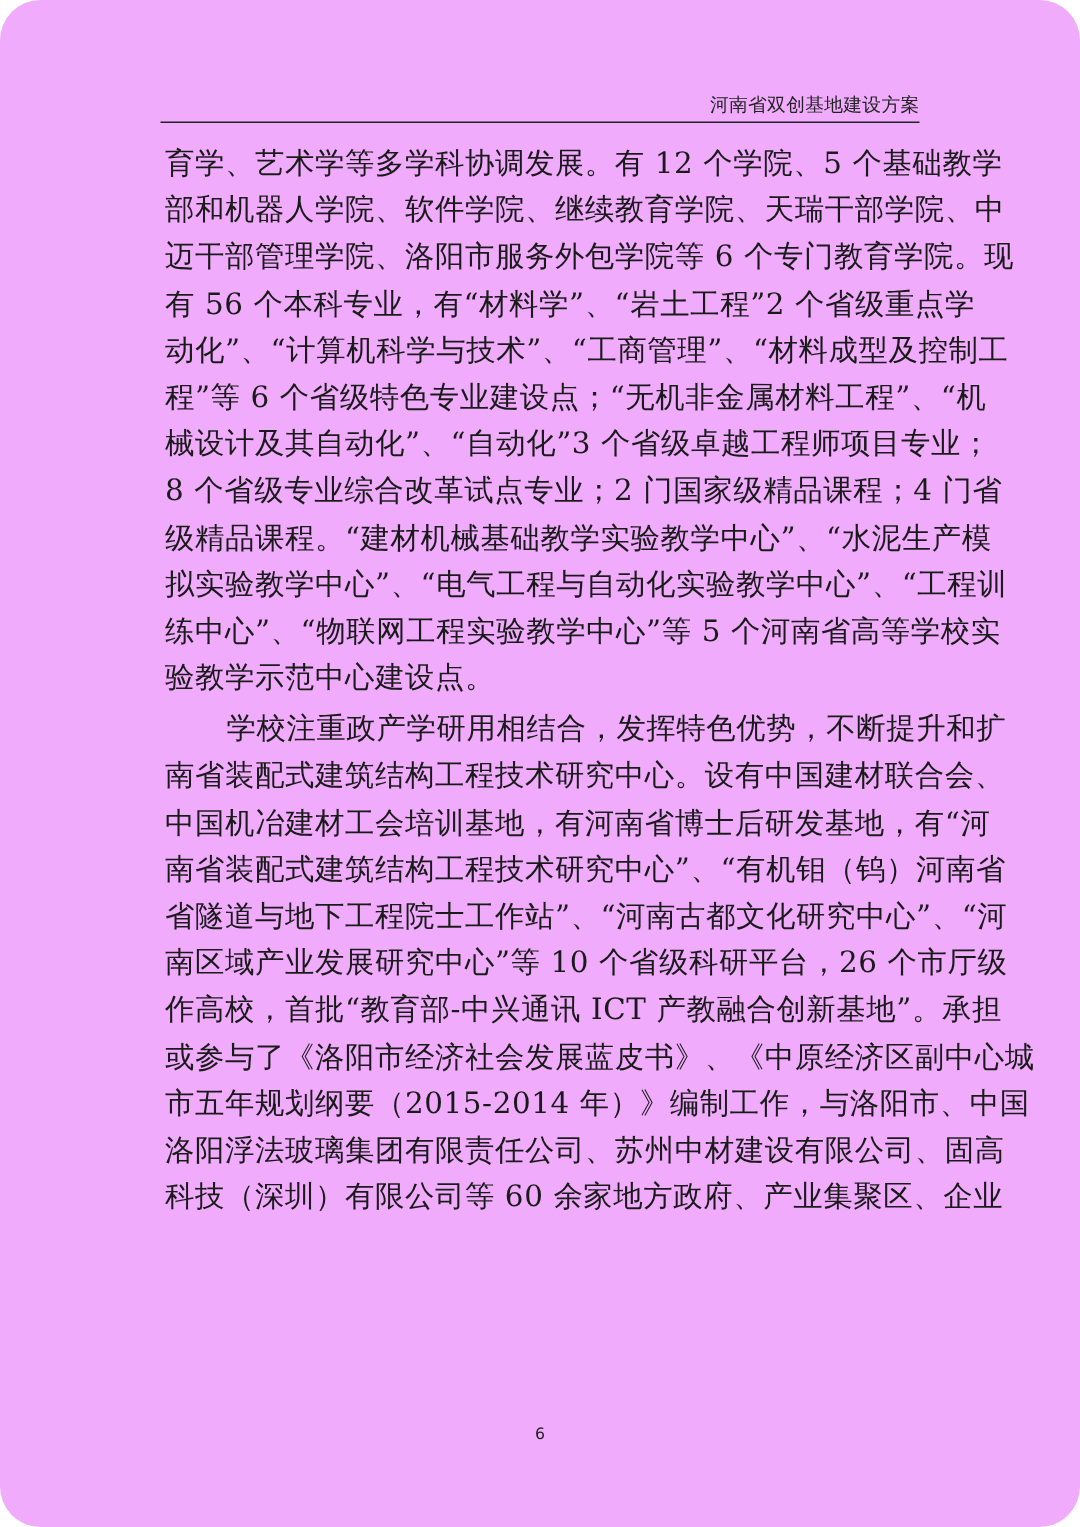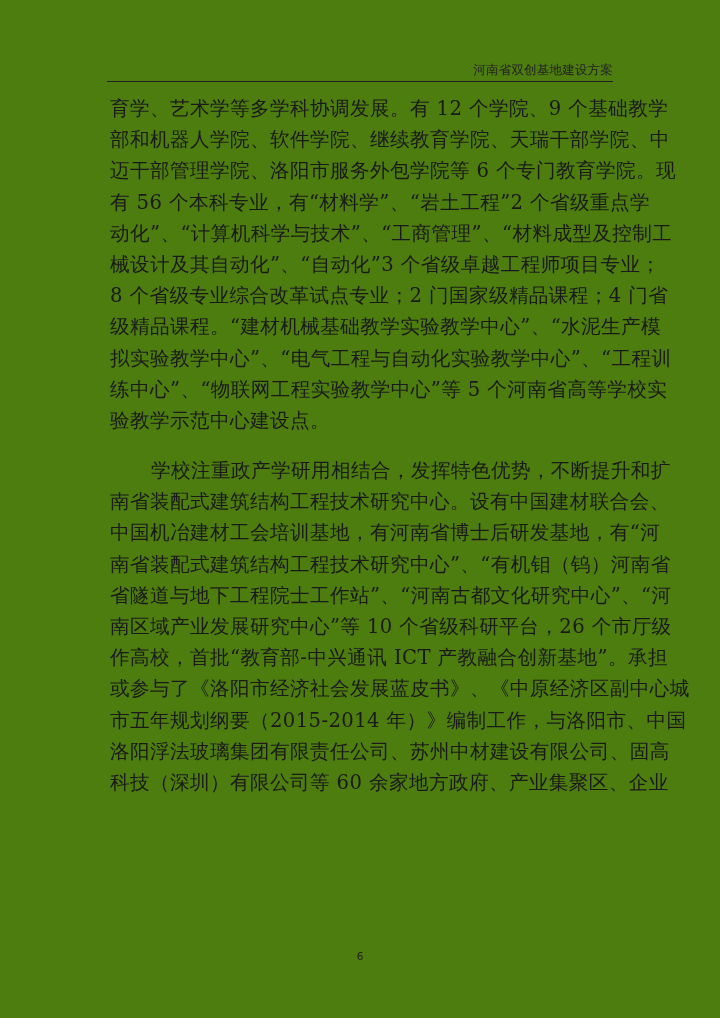--- a/index.html
+++ b/index.html
@@ -1,46 +1,47 @@
 <!DOCTYPE html>
 <html><head>
 <meta charset="utf-8">
 <style>
   html, body { margin: 0; padding: 0; background: #ffffff; }
   body { width: 720px; height: 1018px; position: relative; overflow: hidden;
          font-family: "DejaVu Serif", "Liberation Serif", serif; color: #1a1a1a; }
-  .page { position: absolute; left: 0; top: 0; width: 720px; height: 1018px; background: #4d7c0f; }
+  .page { position: absolute; left: 0; top: 0; width: 720px; height: 1018px; background: #f0abfc; border-radius: 27px; }
   .header { position: absolute; left: 107px; top: 62px; width: 506px; height: 19px;
             border-bottom: 1.3px solid #222; }
   .header-title { position: absolute; right: 0; bottom: 2px; font-size: 12.5px;
                   color: #222; letter-spacing: 0.2px; white-space: nowrap; }
   .body-text { position: absolute; left: 110px; top: 93px; width: 500px; }
   .line { height: 31.2px; line-height: 31.2px; font-size: 19.6px; white-space: nowrap;
           letter-spacing: 0.4px; }
   .line.indent { padding-left: 41px; }
   .para { margin: 0; }
-  .para + .para { margin-top: 19px; }
+  .para + .para { margin-top: 3px; }
   .page-number { position: absolute; left: 0; width: 720px; top: 950px; text-align: center;
                  font-size: 10.5px; font-family: "DejaVu Sans", sans-serif; color: #222; }
 </style>
 </head>
 <body>
 
 <div class="page">
   <div class="header">
     <span class="header-title">河南省双创基地建设方案</span>
   </div>
 
   <div class="body-text">
     <div class="para">
-      <div class="line">育学、艺术学等多学科协调发展。有 12 个学院、9 个基础教学</div>
+      <div class="line">育学、艺术学等多学科协调发展。有 12 个学院、5 个基础教学</div>
       <div class="line">部和机器人学院、软件学院、继续教育学院、天瑞干部学院、中</div>
       <div class="line">迈干部管理学院、洛阳市服务外包学院等 6 个专门教育学院。现</div>
       <div class="line">有 56 个本科专业，有“材料学”、“岩土工程”2 个省级重点学</div>
       <div class="line">动化”、“计算机科学与技术”、“工商管理”、“材料成型及控制工</div>
+      <div class="line">程”等 6 个省级特色专业建设点；“无机非金属材料工程”、“机</div>
       <div class="line">械设计及其自动化”、“自动化”3 个省级卓越工程师项目专业；</div>
       <div class="line">8 个省级专业综合改革试点专业；2 门国家级精品课程；4 门省</div>
       <div class="line">级精品课程。“建材机械基础教学实验教学中心”、“水泥生产模</div>
       <div class="line">拟实验教学中心”、“电气工程与自动化实验教学中心”、“工程训</div>
       <div class="line">练中心”、“物联网工程实验教学中心”等 5 个河南省高等学校实</div>
       <div class="line">验教学示范中心建设点。</div>
     </div>
     <div class="para">
       <div class="line indent">学校注重政产学研用相结合，发挥特色优势，不断提升和扩</div>
       <div class="line">南省装配式建筑结构工程技术研究中心。设有中国建材联合会、</div>

